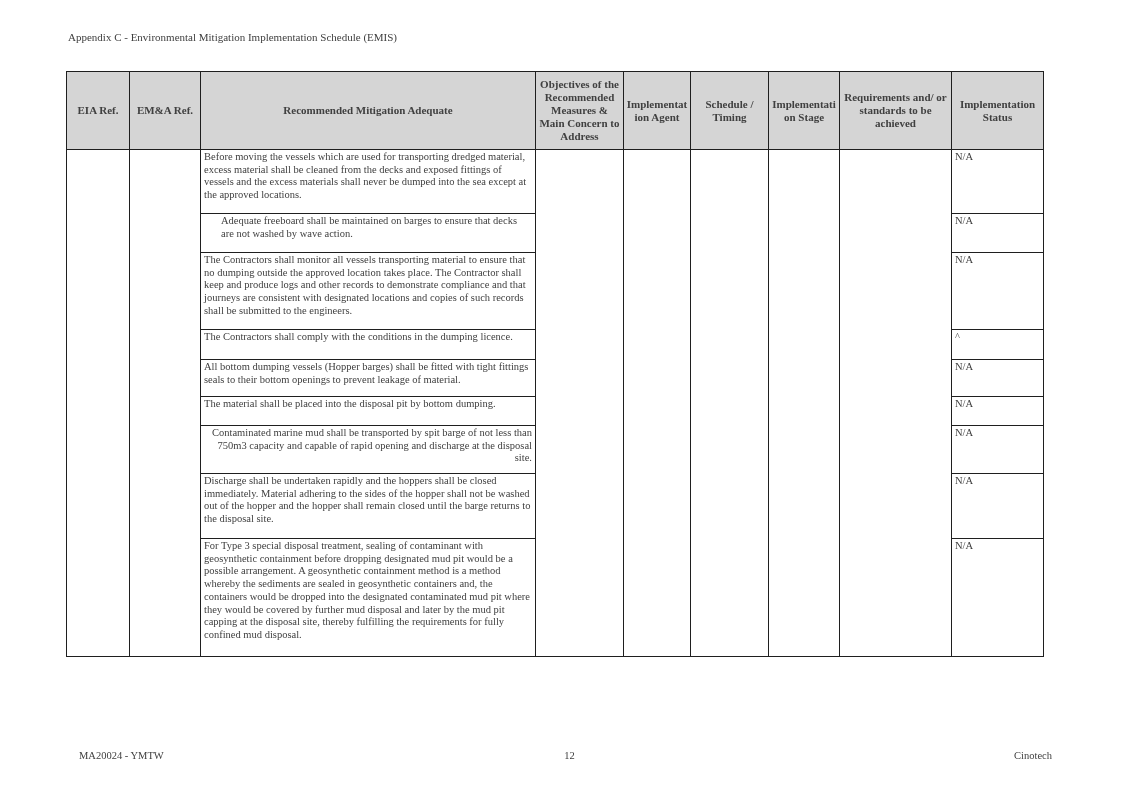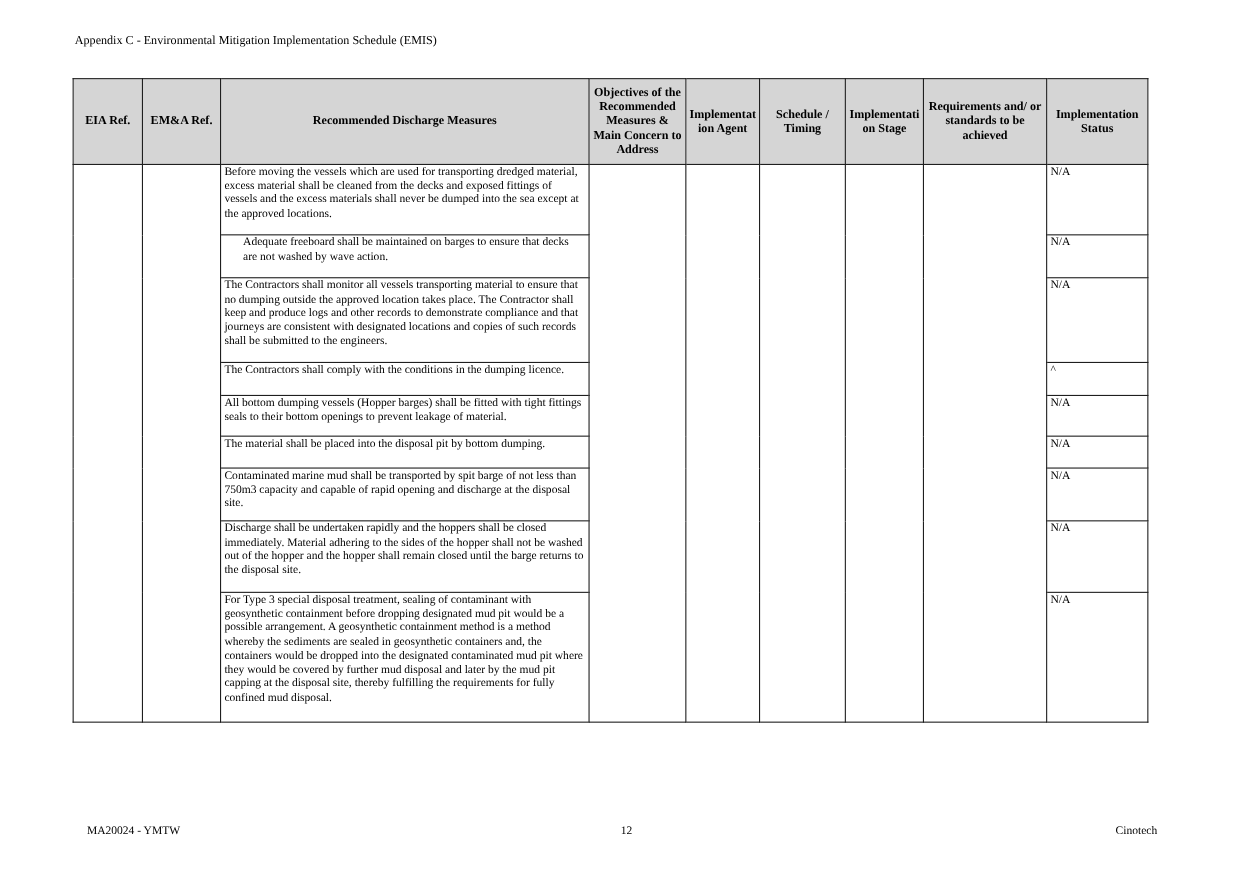--- a/index.html
+++ b/index.html
@@ -1,21 +1,21 @@
 <!DOCTYPE html>
 <html><head>
 <meta charset="utf-8">
 <style>
   html, body { margin: 0; padding: 0; background: #ffffff; }
   .page {
     position: relative;
     width: 1122px;
     height: 794px;
     background: #ffffff;
-    color: #000000;
+    color: #404040;
     font-family: "Liberation Serif", serif;
     overflow: hidden;
   }
   .doc-title {
     position: absolute;
     left: 68px;
     top: 31px;
     font-size: 11px;
     line-height: 13px;
     white-space: nowrap;
@@ -57,21 +57,21 @@
     padding-top: 2px;
     font-size: 10.5px;
   }
   td.empty-cell { padding: 0; }
   tr.r1 .sized { height: 60px; }
   tr.r2 .sized { height: 35px; padding-left: 20px; }
   tr.r3 .sized { height: 73px; }
   tr.r4 .sized { height: 26px; }
   tr.r5 .sized { height: 33px; }
   tr.r6 .sized { height: 25px; }
-  tr.r7 .sized { height: 44px; }
+  tr.r7 .sized { height: 44px; text-align: right; }
   tr.r8 .sized { height: 61px; }
   tr.r9 .sized { height: 114px; }
   .footer {
     position: absolute;
     left: 0;
     right: 0;
     top: 749px;
     height: 14px;
     font-size: 10.5px;
     line-height: 13px;
@@ -97,21 +97,21 @@
       <col style="width:67px">
       <col style="width:78px">
       <col style="width:71px">
       <col style="width:112px">
       <col style="width:92px">
     </colgroup>
     <thead>
       <tr>
         <th>EIA Ref.</th>
         <th>EM&amp;A Ref.</th>
-        <th>Recommended Discharge Measures</th>
+        <th>Recommended Mitigation Adequate</th>
         <th>Objectives of the Recommended Measures &amp; Main Concern to Address</th>
         <th>Implementation Agent</th>
         <th>Schedule / Timing</th>
         <th>Implementation Stage</th>
         <th>Requirements and/ or standards to be achieved</th>
         <th>Implementation Status</th>
       </tr>
     </thead>
     <tbody>
       <tr class="r1">

